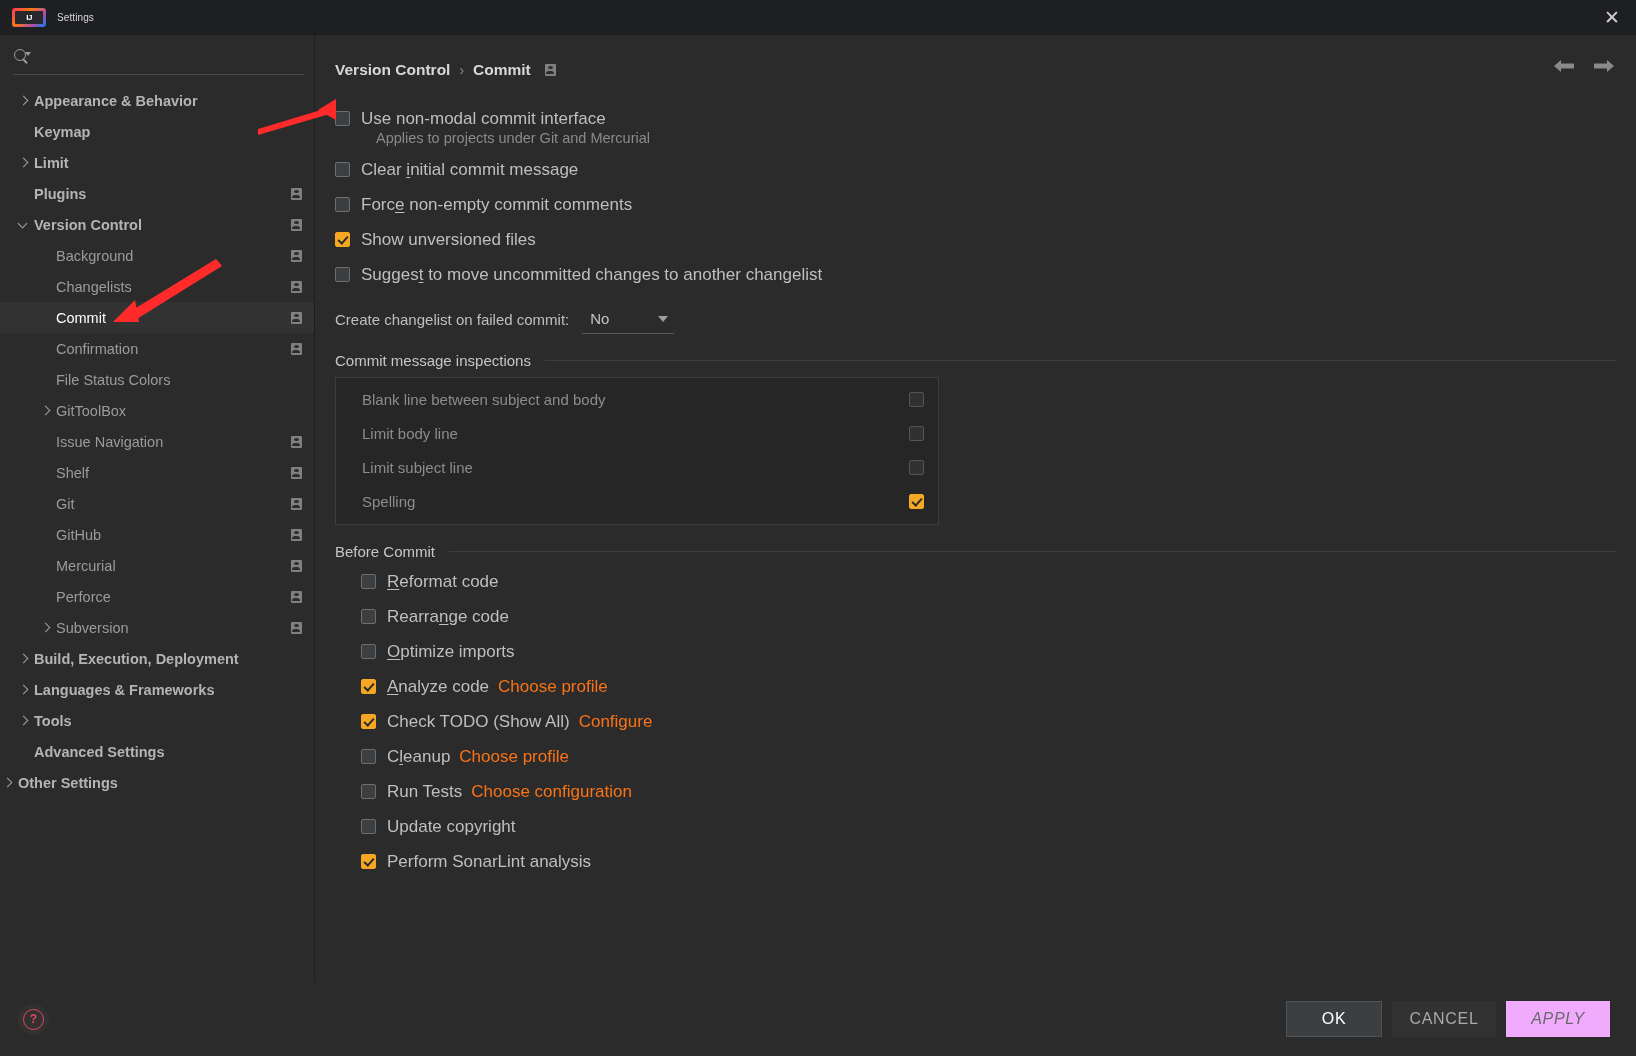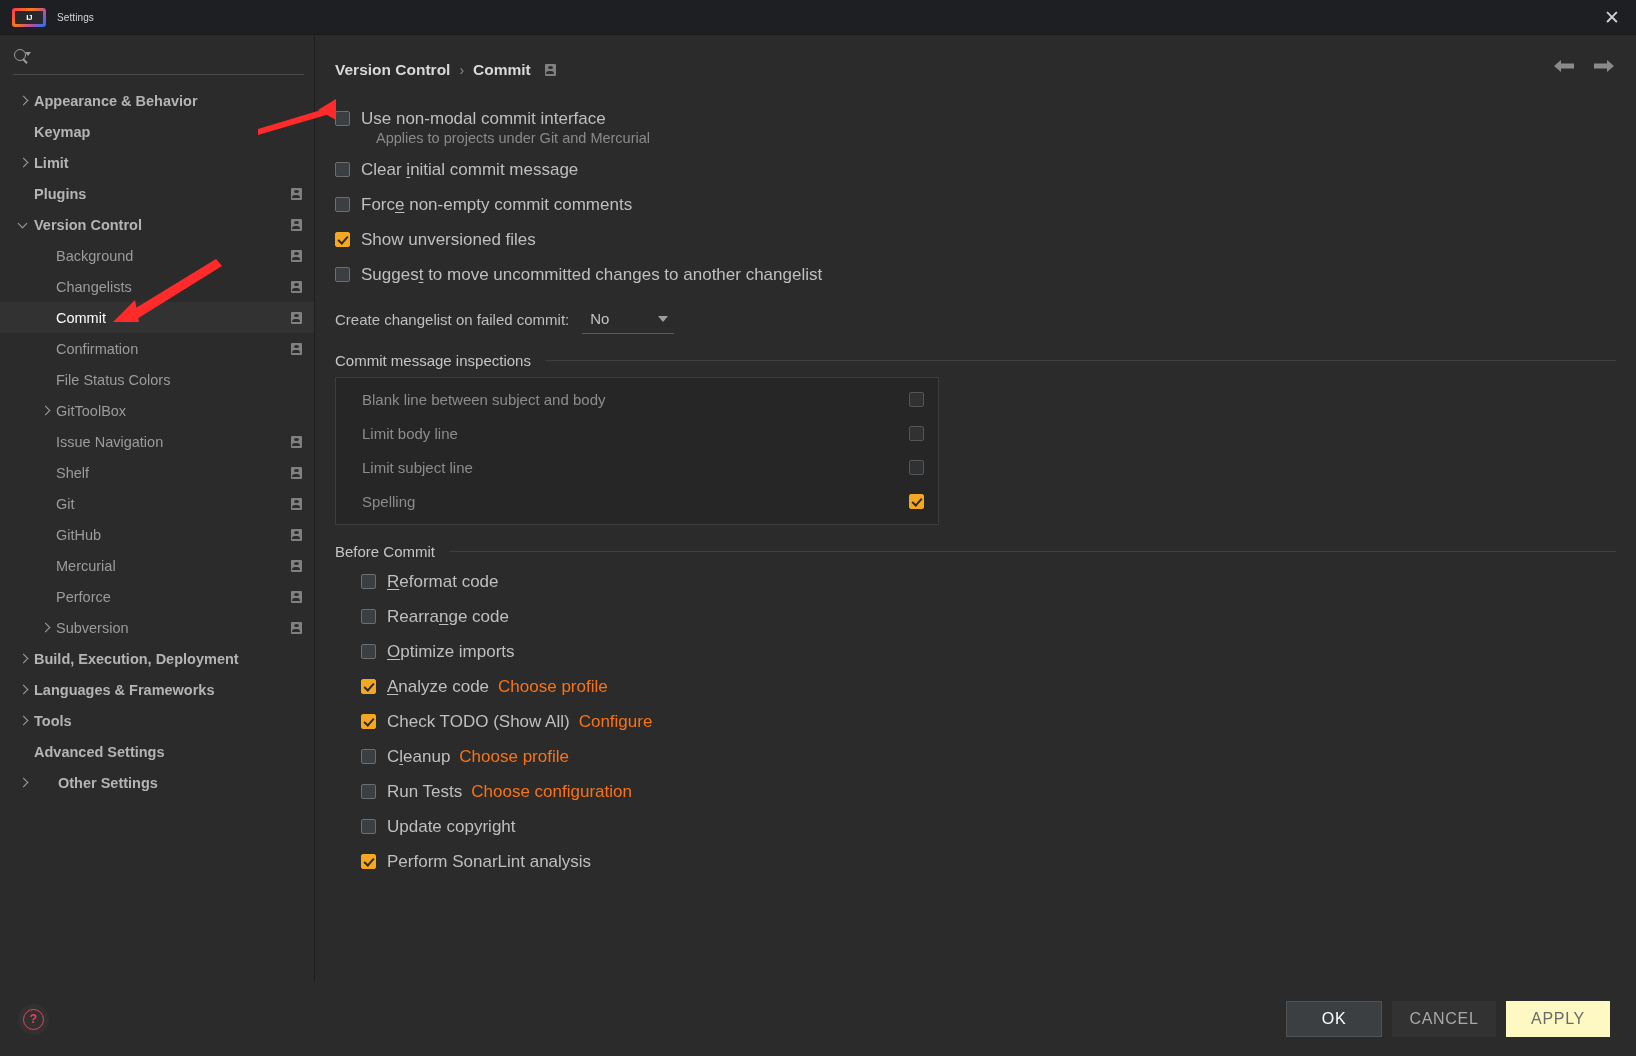--- a/index.html
+++ b/index.html
@@ -257,21 +257,21 @@
   .footer-spacer { flex: 1 1 auto; }
   .btn {
     height: 36px; min-width: 104px;
     display: flex; align-items: center; justify-content: center;
     font-size: 16px; letter-spacing: .7px;
     margin-left: 10px; box-sizing: border-box;
     border: 1px solid transparent;
   }
   .btn-ok { background: #3c3f41; color: #ffffff; border-color:#4f5355; min-width: 96px;}
   .btn-cancel { background: #323232; color: #a8a8a8; }
-  .btn-apply { background: #fef9c3; color: #6a6a6a; }
+  .btn-apply { background: #f0abfc; color: #6a6a6a; font-style: italic; }
 
   
   .overlay { position: absolute; inset: 0; pointer-events: none; }
 </style>
 </head>
 <body>
 
 <div class="dialog">
 
   <div class="titlebar">
@@ -424,21 +424,21 @@
           <div class="tree-row top" style="padding-left: 16px;">
             <span class="twisty "></span>
             <span class="tree-label">Tools</span>
             <span class="badge-slot"></span>
           </div>
           <div class="tree-row top" style="padding-left: 16px;">
             <span class="twisty none"></span>
             <span class="tree-label">Advanced Settings</span>
             <span class="badge-slot"></span>
           </div>
-          <div class="tree-row top" style="padding-left: 16px; gap: 24px;">
+          <div class="tree-row top" style="padding-left: 0;">
             <span class="twisty "></span>
             <span class="tree-label">Other Settings</span>
             <span class="badge-slot"></span>
           </div>
         </div>
     </div>
 
     <div class="main">
 
       <div class="breadcrumb-row">

